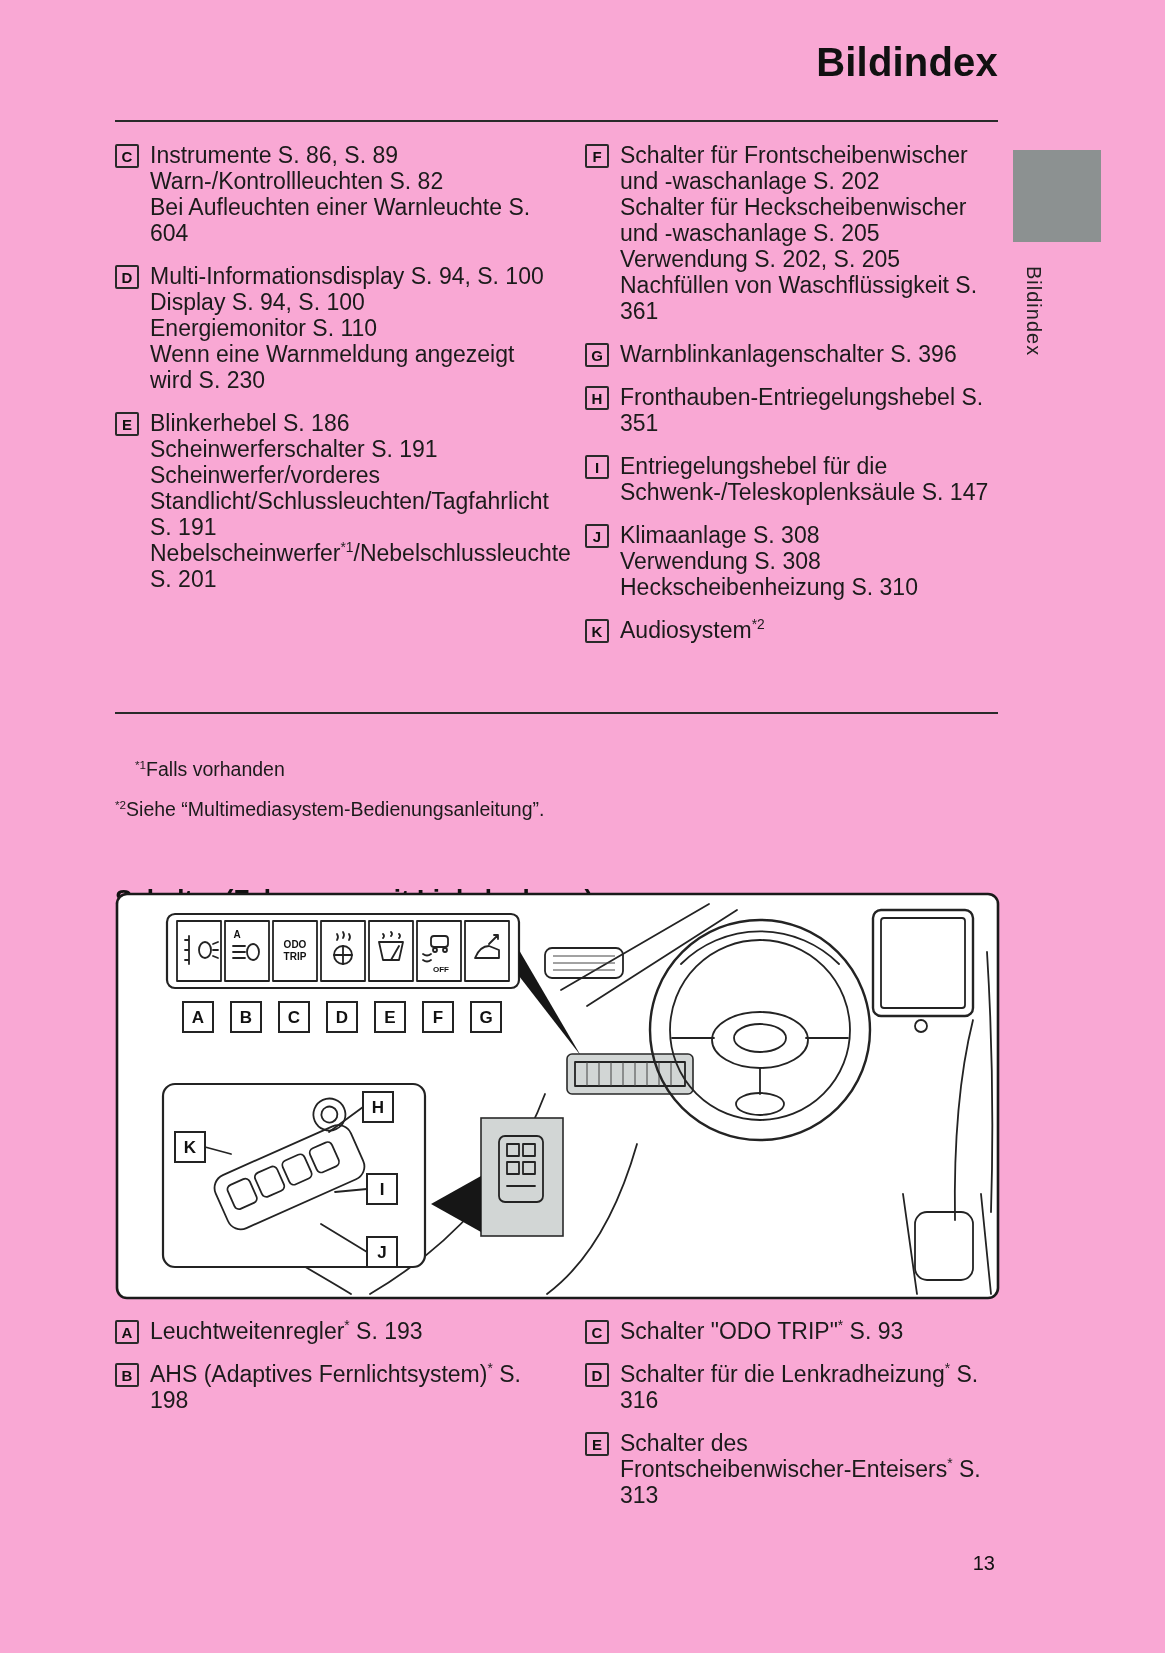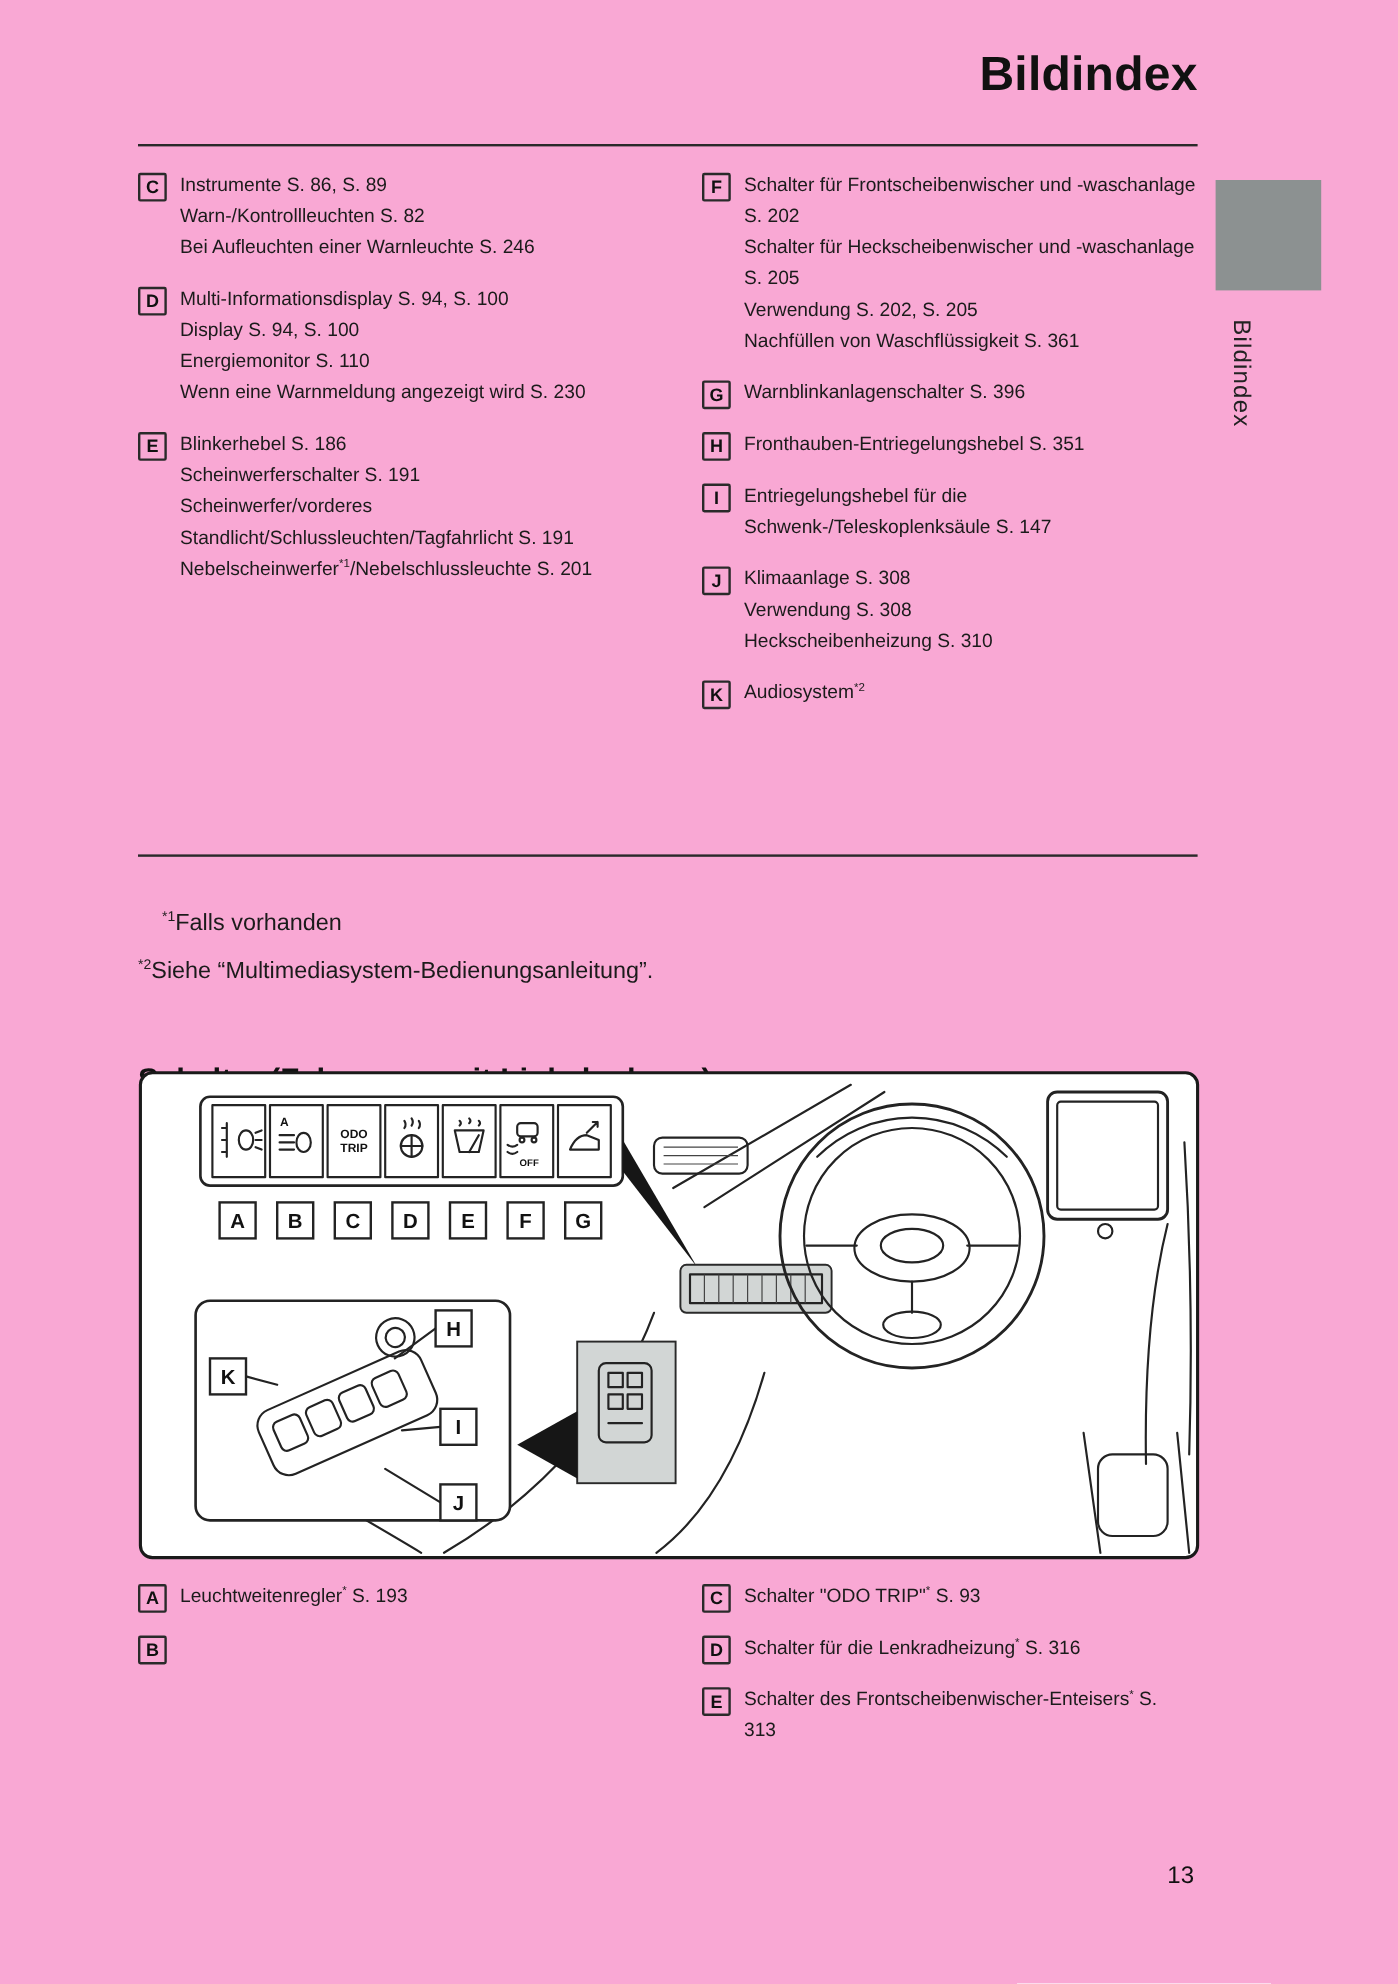--- a/index.html
+++ b/index.html
@@ -29,21 +29,21 @@
   .idx-left { left:115px; width:446px; }
   .idx-right { left:585px; width:414px; }
 
   .entry { display:flex; gap:11px; }
   .lbox {
     flex:0 0 auto; width:24px; height:24px; margin-top:2px;
     border:2px solid #2a2a2a; border-radius:2px;
     display:flex; align-items:center; justify-content:center;
     font-size:15px; font-weight:700; color:#111;
   }
-  .elines { font-size:16px; line-height:26px; }
+  .elines { font-size:23px; line-height:26px; }
   .eline { }
   sup { font-size:0.6em; vertical-align:super; line-height:0; }
 
   .footnote { position:absolute; left:115px; font-size:19.5px; }
   .fn1 { top:758px;margin-left:20px; }
   .fn2 { top:798px; }
 
   .sec-heading { position:absolute; left:115px; top:884px; font-size:26px; font-weight:700; color:#111; }
 
   .fig { position:absolute; left:115px; top:892px; width:885px; height:408px; }
@@ -77,21 +77,21 @@
 
   <div class="side-tab" style="background: rgb(140, 145, 145);"></div>
   <div class="side-tab-label">Bildindex</div>
 
   <div class="idx-col idx-left">
     <div class="entry">
       <div class="lbox">C</div>
       <div class="elines">
         <div class="eline">Instrumente S. 86, S. 89</div>
         <div class="eline">Warn-/Kontrollleuchten S. 82</div>
-        <div class="eline">Bei Aufleuchten einer Warnleuchte S. 246</div>
+        <div class="eline">Bei Aufleuchten einer Warnleuchte S. 604</div>
       </div>
     </div>
     <div class="entry">
       <div class="lbox">D</div>
       <div class="elines">
         <div class="eline">Multi-Informationsdisplay S. 94, S. 100</div>
         <div class="eline">Display S. 94, S. 100</div>
         <div class="eline">Energiemonitor S. 110</div>
         <div class="eline">Wenn eine Warnmeldung angezeigt wird S. 230</div>
       </div>
@@ -307,20 +307,21 @@
   <div class="bot-col bot-left">
     <div class="entry">
       <div class="lbox">A</div>
       <div class="elines">
         <div class="eline">Leuchtweitenregler<sup>*</sup> S. 193</div>
       </div>
     </div>
     <div class="entry">
       <div class="lbox">B</div>
       <div class="elines">
+        <div class="eline">AHS (Adaptives Fernlichtsystem)<sup>*</sup> S. 198</div>
       </div>
     </div>
   </div>
 
   <div class="bot-col bot-right">
     <div class="entry">
       <div class="lbox">C</div>
       <div class="elines">
         <div class="eline">Schalter "ODO TRIP"<sup>*</sup> S. 93</div>
       </div>

